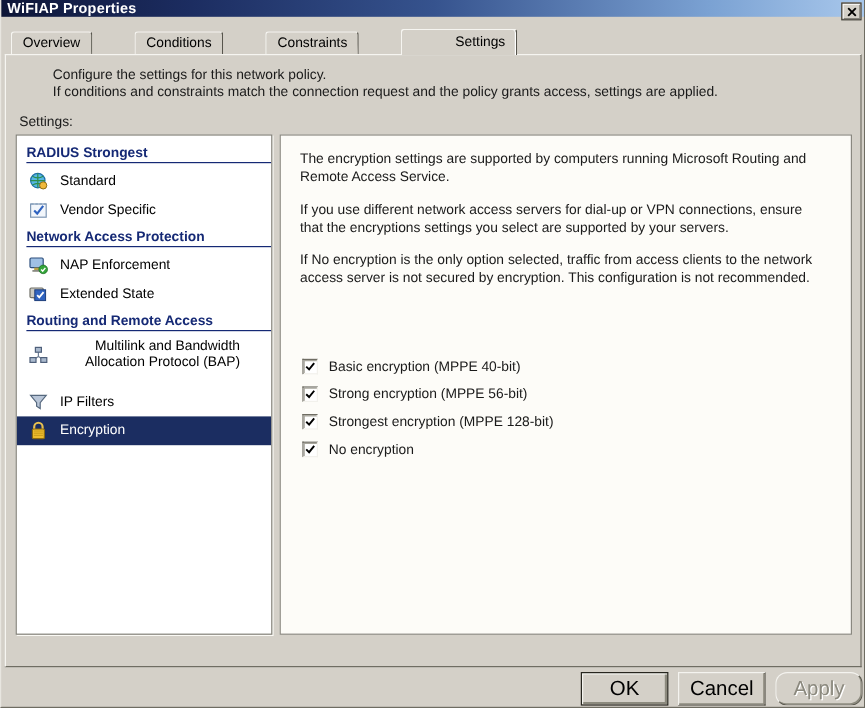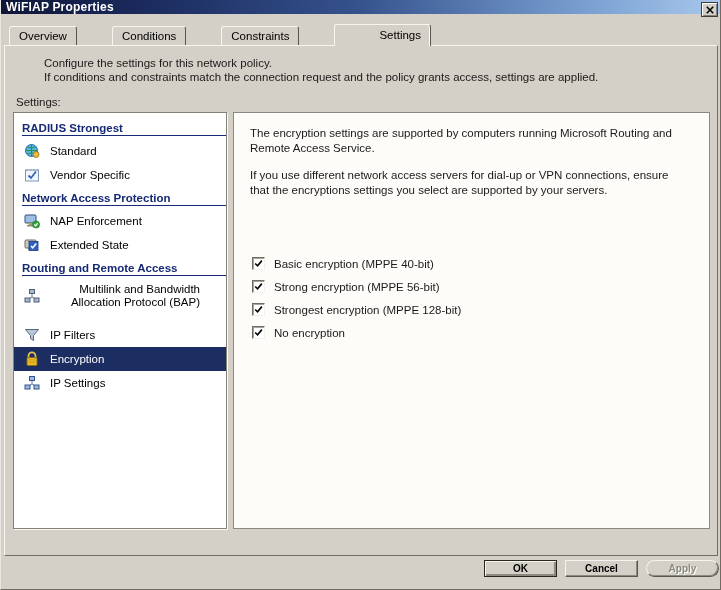--- a/index.html
+++ b/index.html
@@ -81,25 +81,25 @@
   .check-row .box {
     width:13px; height:13px; background:#ffffff; flex:0 0 13px;
     border:1px solid; border-color:#6e6c62 #f2f1ec #f2f1ec #6e6c62;
     box-shadow:inset 1px 1px 0 #a8a69c;
     display:flex; align-items:center; justify-content:center;
   }
   .check-row .txt { font-size:11.5px; color:#1a1a1a; }
 
   
   .btn {
-    position:absolute; top:560px; width:73px; height:17px;
-    background:#d4d0c8; font-size:10px; color:#000;
+    position:absolute; top:560px; width:73px; height:28px;
+    background:#d4d0c8; font-size:17px; color:#000;
     border:1px solid; border-color:#f4f3ef #5a584e #5a584e #f4f3ef;
     box-shadow:inset -1px -1px 0 #8c8a7e;
-    display:flex; align-items:center; justify-content:center; cursor:default;font-weight:bold;
+    display:flex; align-items:center; justify-content:center; cursor:default;
   }
   .btn.default { border:1px solid #27261f; box-shadow:inset 1px 1px 0 #f4f3ef, inset -2px -2px 0 #8c8a7e; }
   .btn.ok { left:483px; }
   .btn.cancel { left:564px; }
   .btn.apply { left:645px; }
   .btn.disabled { color:#8b897e; text-shadow:1px 1px 0 #ffffff;border-radius:10px; }
 </style>
 </head>
 <body>
 
@@ -210,37 +210,27 @@
         <span class="icon16">
           <svg viewBox="0 0 16 16" width="16" height="16">
             <path d="M4.5 7 V4.8 A3.5 3.5 0 0 1 11.5 4.8 V7" fill="none" stroke="#e8c050" stroke-width="1.8"></path>
             <rect x="3" y="6.5" width="10" height="8" rx="1" fill="#eebc2e" stroke="#8a6a10" stroke-width="1"></rect>
             <path d="M4.2 8.2 H11.8 M4.2 10 H11.8 M4.2 11.8 H11.8" stroke="#c79a18" stroke-width="0.8"></path>
           </svg>
         </span>
         <span class="lbl">Encryption</span>
       </div>
 
-      <div class="list-item">
-        <span class="icon16">
-          <svg viewBox="0 0 16 16" width="16" height="16">
-            <path d="M8 5 V9 M3.5 12 L8 9 M12.5 12 L8 9" stroke="#5f7ba8" stroke-width="1"></path>
-            <rect x="5.5" y="1.5" width="5" height="4" fill="#9fb6e0" stroke="#35548c" stroke-width="1"></rect>
-            <rect x="1" y="10" width="5" height="4" fill="#9fb6e0" stroke="#35548c" stroke-width="1"></rect>
-            <rect x="10" y="10" width="5" height="4" fill="#9fb6e0" stroke="#35548c" stroke-width="1"></rect>
-          </svg>
-        </span>
-        <span class="lbl">IP Settings</span>
-      </div>
 
     </div>
 
     <div class="detail-panel">
       <p>The encryption settings are supported by computers running Microsoft Routing and Remote Access Service.</p>
       <p>If you use different network access servers for dial-up or VPN connections, ensure that the encryptions settings you select are supported by your servers.</p>
+      <p>If No encryption is the only option selected, traffic from access clients to the network access server is not secured by encryption. This configuration is not recommended.</p>
 
       <div class="check-group">
         <div class="check-row">
           <span class="box">
             <svg width="9" height="9" viewBox="0 0 10 10">
                 <path d="M1.3 5 L4 7.6 L8.7 1.8" stroke="#000" stroke-width="1.8" fill="none"></path>
               </svg>
           </span>
           <span class="txt">Basic encryption (MPPE 40-bit)</span>
         </div>

